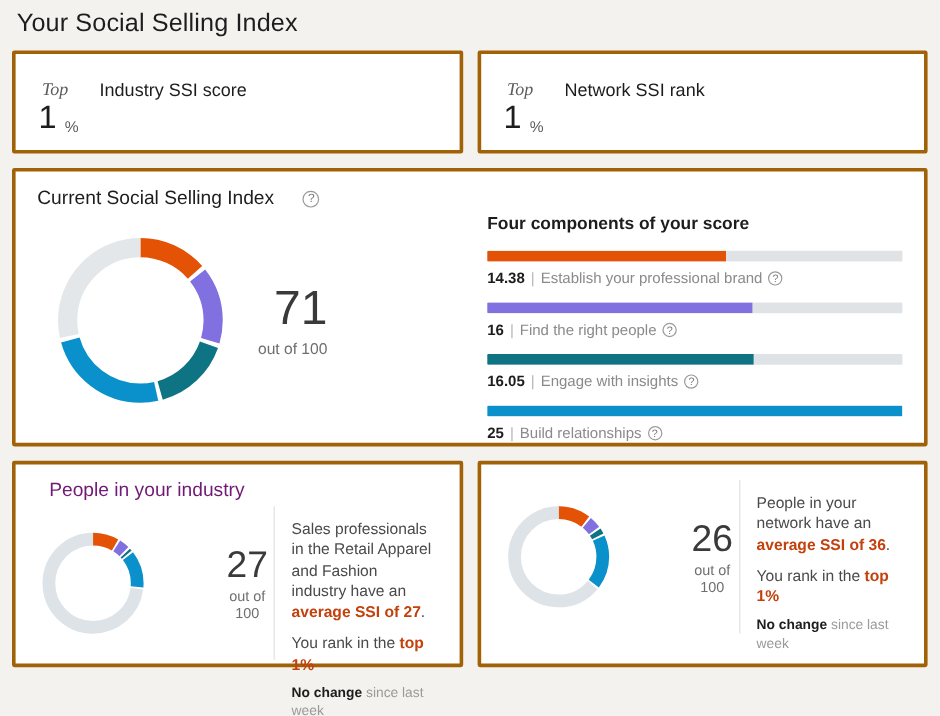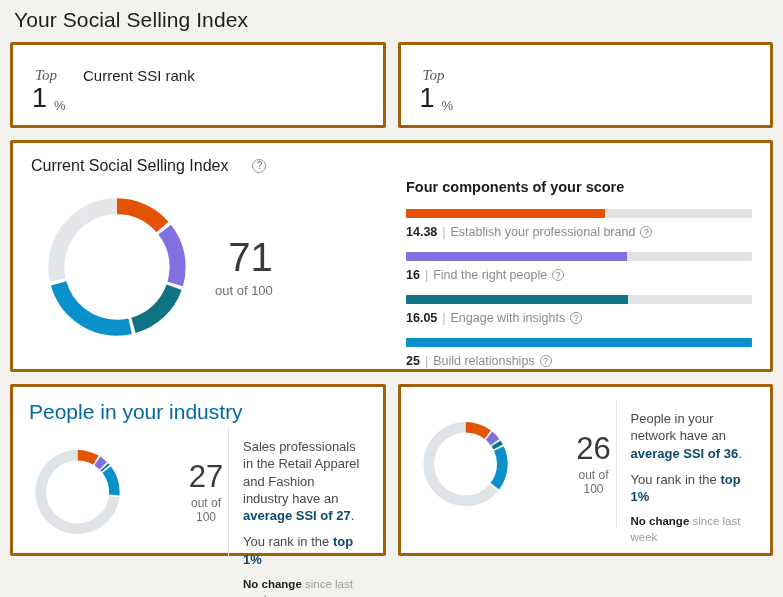--- a/index.html
+++ b/index.html
@@ -79,59 +79,60 @@
   .comp-label {
     margin-top: 7px; font-size: 12.5px; color: #8a8a8a; display: flex;
     align-items: center; gap: 5px;
   }
   .comp-label b { color: #1d1d1d; font-weight: bold; }
   .sep { color: #b5b5b5; }
 
   
   .bottom-row { display: flex; gap: 12px; margin-top: 12px; }
   .people-card { flex: 1; height: 172px; padding: 13px 16px; }
-  .people-head { font-size: 21px; color: #0369a1; margin-bottom: 4px; }
+  .people-head { font-size: 16px; color: #701a75; margin-bottom: 4px; margin-left: 12px; }
   .people-body { display: flex; height: 128px; }
   .people-left {
     width: 200px; display: flex; align-items: center;
     border-right: 1px solid #e3e2e0;
     gap: 48px;
   }
   .mini-score { margin-left: 10px; text-align: center; }
   .mini-num { font-size: 31px; color: #3a3a3a; font-weight: 300; line-height: 1; }
   .mini-sub { font-size: 12px; color: #6e6e6e; margin-top: 4px; }
   .people-right {
     flex: 1; padding: 10px 4px 0 14px; font-size: 13px; color: #4a4a4a;
     line-height: 1.33;
   }
   .people-right p { margin-bottom: 9px; }
-  .people-right b { color: #0c4a6e; font-weight: bold; }
+  .people-right b { color: #c2410c; font-weight: bold; }
   .small-note { font-size: 11.5px; color: #9a9a9a; }
   .small-note b { color: #1d1d1d; }
 </style>
 </head>
 <body>
 
 <div class="page">
 
   <div class="page-title">Your Social Selling Index</div>
 
   <div class="rank-row">
 
     <div class="card rank-card">
       <div class="rank-top">Top</div>
       <div class="rank-num">1</div>
       <div class="rank-pct">%</div>
-      <div class="rank-label">Current SSI rank</div>
+      <div class="rank-label">Industry SSI score</div>
     </div>
 
     <div class="card rank-card">
       <div class="rank-top">Top</div>
       <div class="rank-num">1</div>
       <div class="rank-pct">%</div>
+      <div class="rank-label">Network SSI rank</div>
     </div>
 
   </div>
 
   <div class="card ssi-card">
 
     <div class="ssi-left">
       <div class="ssi-head">
         <span>Current Social Selling Index</span>
         <span class="qmark">?</span>

